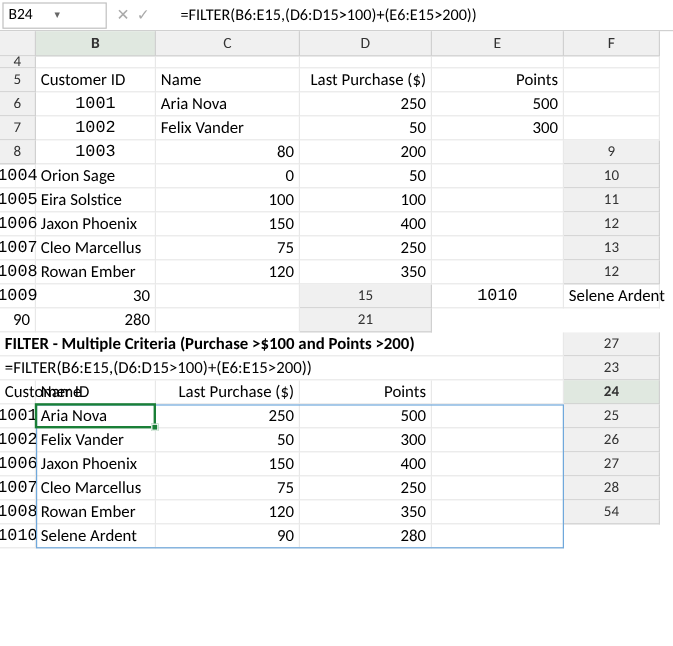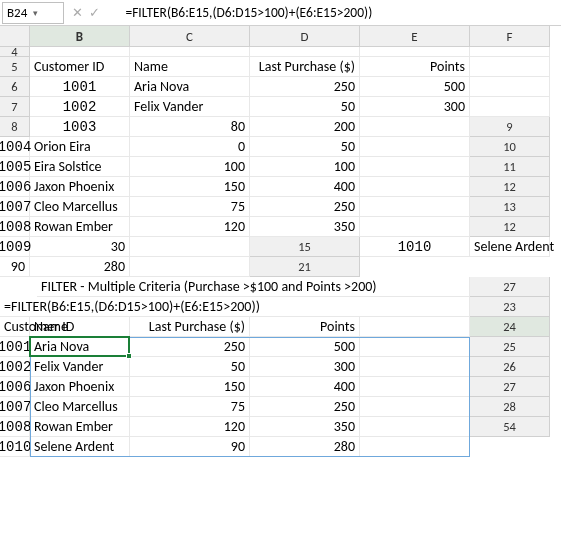--- a/index.html
+++ b/index.html
@@ -15,21 +15,21 @@
   }
   .formula-bar {
     display: flex;
     align-items: center;
     height: 26px;
     border-bottom: 1px solid #d0d0d0;
     background: #fff;
     padding-left: 2px;
   }
   .name-box {
-    width: 62px;
+    width: 87px;
     height: 22px;
     display: flex;
     align-items: center;
     border: 1px solid #c0c0c0;
     background: #fff;
     padding: 0 4px;
     font-size: 13px;
   }
   .name-box span { flex: 1; }
   .name-box .chev { font-size: 9px; color: #666; }
@@ -81,21 +81,21 @@
     border-bottom: 1px solid #e8e8e8;
     height: 20px;
     display: flex;
     align-items: center;
     padding: 0 4px;
     font-size: 14px;
     white-space: nowrap;
     overflow: visible;
     position: relative;
   }
-  .cell.bold { font-weight: normal; margin-left: 37px; }
+  .cell.bold { font-weight: bold; }
   .cell.right { justify-content: flex-end; }
   .cell.center { justify-content: center; font-family: Liberation Mono, monospace; }
   .row-short { height: 10px !important; }
   .selected-outline {
     position: absolute;
     border: 2px solid #1a7f37;
     pointer-events: none;
     z-index: 10;
   }
   .fill-handle {
@@ -107,21 +107,21 @@
     z-index: 11;
   }
   .spill-outline {
     position: absolute;
     border: 1px solid #6fa8dc;
     pointer-events: none;
     z-index: 5;
   }
   .row-hdr.active {
     background: #e0e8e0;
-    font-weight: normal;
+    font-weight: bold;
   }
   .hdr.active {
     background: #e0e8e0;
     font-weight: bold;
   }
 </style>
 </head>
 <body>
 
 <div class="formula-bar">
@@ -175,21 +175,21 @@
   <div class="cell"></div>
 
   <div class="row-hdr">8</div>
   <div class="cell center">1003</div>
   <div class="cell right">80</div>
   <div class="cell right">200</div>
   <div class="cell"></div>
 
   <div class="row-hdr">9</div>
   <div class="cell center">1004</div>
-  <div class="cell">Orion Eira</div>
+  <div class="cell">Orion Sage</div>
   <div class="cell right">0</div>
   <div class="cell right">50</div>
   <div class="cell"></div>
 
   <div class="row-hdr">10</div>
   <div class="cell center">1005</div>
   <div class="cell">Eira Solstice</div>
   <div class="cell right">100</div>
   <div class="cell right">100</div>
   <div class="cell"></div>

